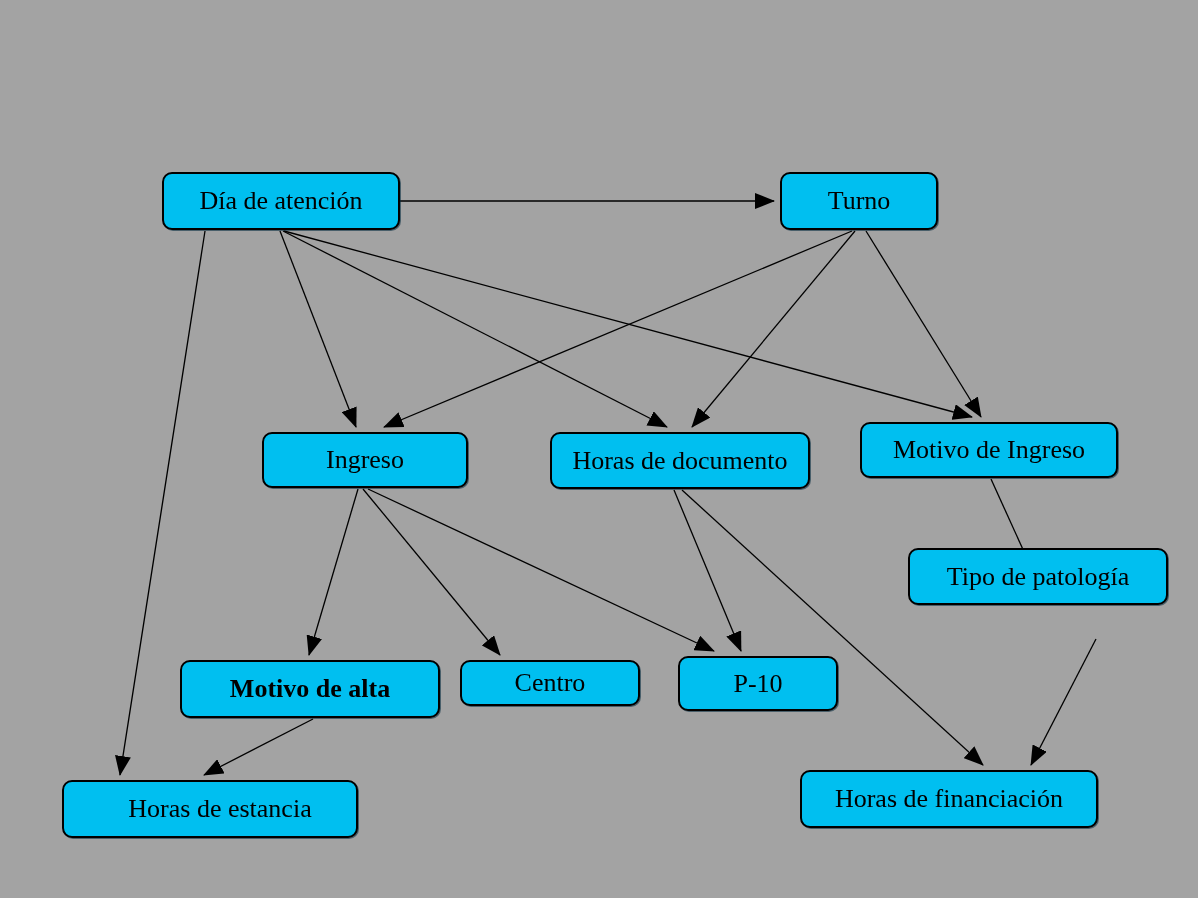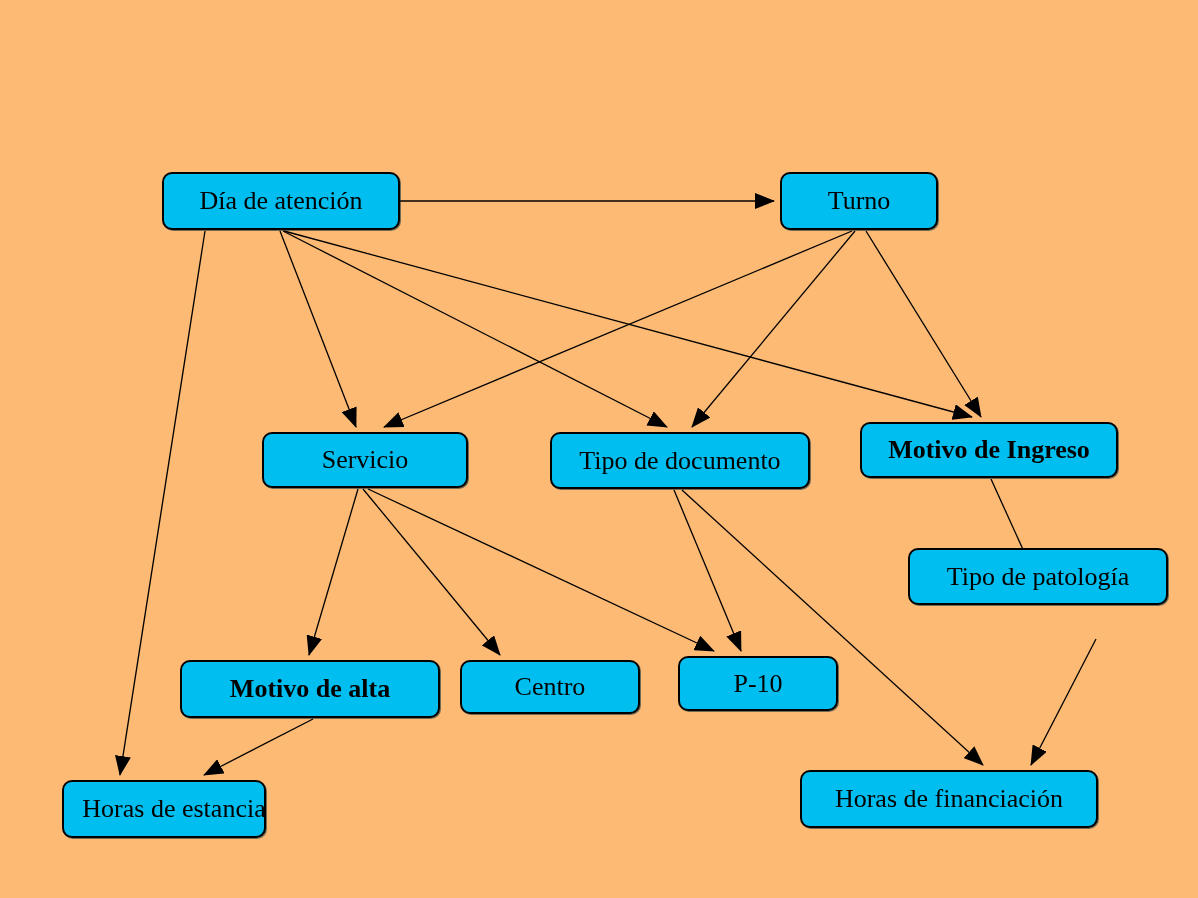--- a/index.html
+++ b/index.html
@@ -4,21 +4,21 @@
 <style>
   html, body {
     margin: 0;
     padding: 0;
     background: #ffffff;
   }
   .canvas {
     position: relative;
     width: 1198px;
     height: 898px;
-    background: #fdba74;
+    background: #a3a3a3;
     overflow: hidden;
     font-family: "Liberation Serif", "DejaVu Serif", serif;
   }
   .edge-layer {
     position: absolute;
     left: 0;
     top: 0;
     width: 1198px;
     height: 898px;
   }
@@ -71,40 +71,40 @@
       </g>
   </svg>
   <div>
       <div class="node" style="left: 162px; top: 172px; width: 238px; height: 58px;">
         <span>Día de atención</span>
       </div>
       <div class="node" style="left: 780px; top: 172px; width: 158px; height: 58px;">
         <span>Turno</span>
       </div>
       <div class="node" style="left: 262px; top: 432px; width: 206px; height: 56px;">
-        <span>Servicio</span>
+        <span>Ingreso</span>
       </div>
       <div class="node" style="left: 550px; top: 432px; width: 260px; height: 57px;">
-        <span>Tipo de documento</span>
+        <span>Horas de documento</span>
       </div>
-      <div class="node" style="left: 860px; top: 422px; width: 258px; height: 56px; font-weight: bold;">
+      <div class="node" style="left: 860px; top: 422px; width: 258px; height: 56px;">
         <span>Motivo de Ingreso</span>
       </div>
       <div class="node" style="left: 908px; top: 548px; width: 260px; height: 57px;">
         <span>Tipo de patología</span>
       </div>
       <div class="node" style="left: 180px; top: 660px; width: 260px; height: 58px; font-weight: bold;">
         <span>Motivo de alta</span>
       </div>
-      <div class="node" style="left: 460px; top: 660px; width: 180px; height: 54px;">
+      <div class="node" style="left: 460px; top: 660px; width: 180px; height: 46px;">
         <span>Centro</span>
       </div>
       <div class="node" style="left: 678px; top: 656px; width: 160px; height: 55px;">
         <span>P-10</span>
       </div>
-      <div class="node" style="left: 62px; top: 780px; width: 204px; height: 58px; padding-left: 20px;">
+      <div class="node" style="left: 62px; top: 780px; width: 296px; height: 58px; padding-left: 20px;">
         <span>Horas de estancia</span>
       </div>
       <div class="node" style="left: 800px; top: 770px; width: 298px; height: 58px;">
         <span>Horas de financiación</span>
       </div>
     </div>
 </div>
 
 </body></html>

